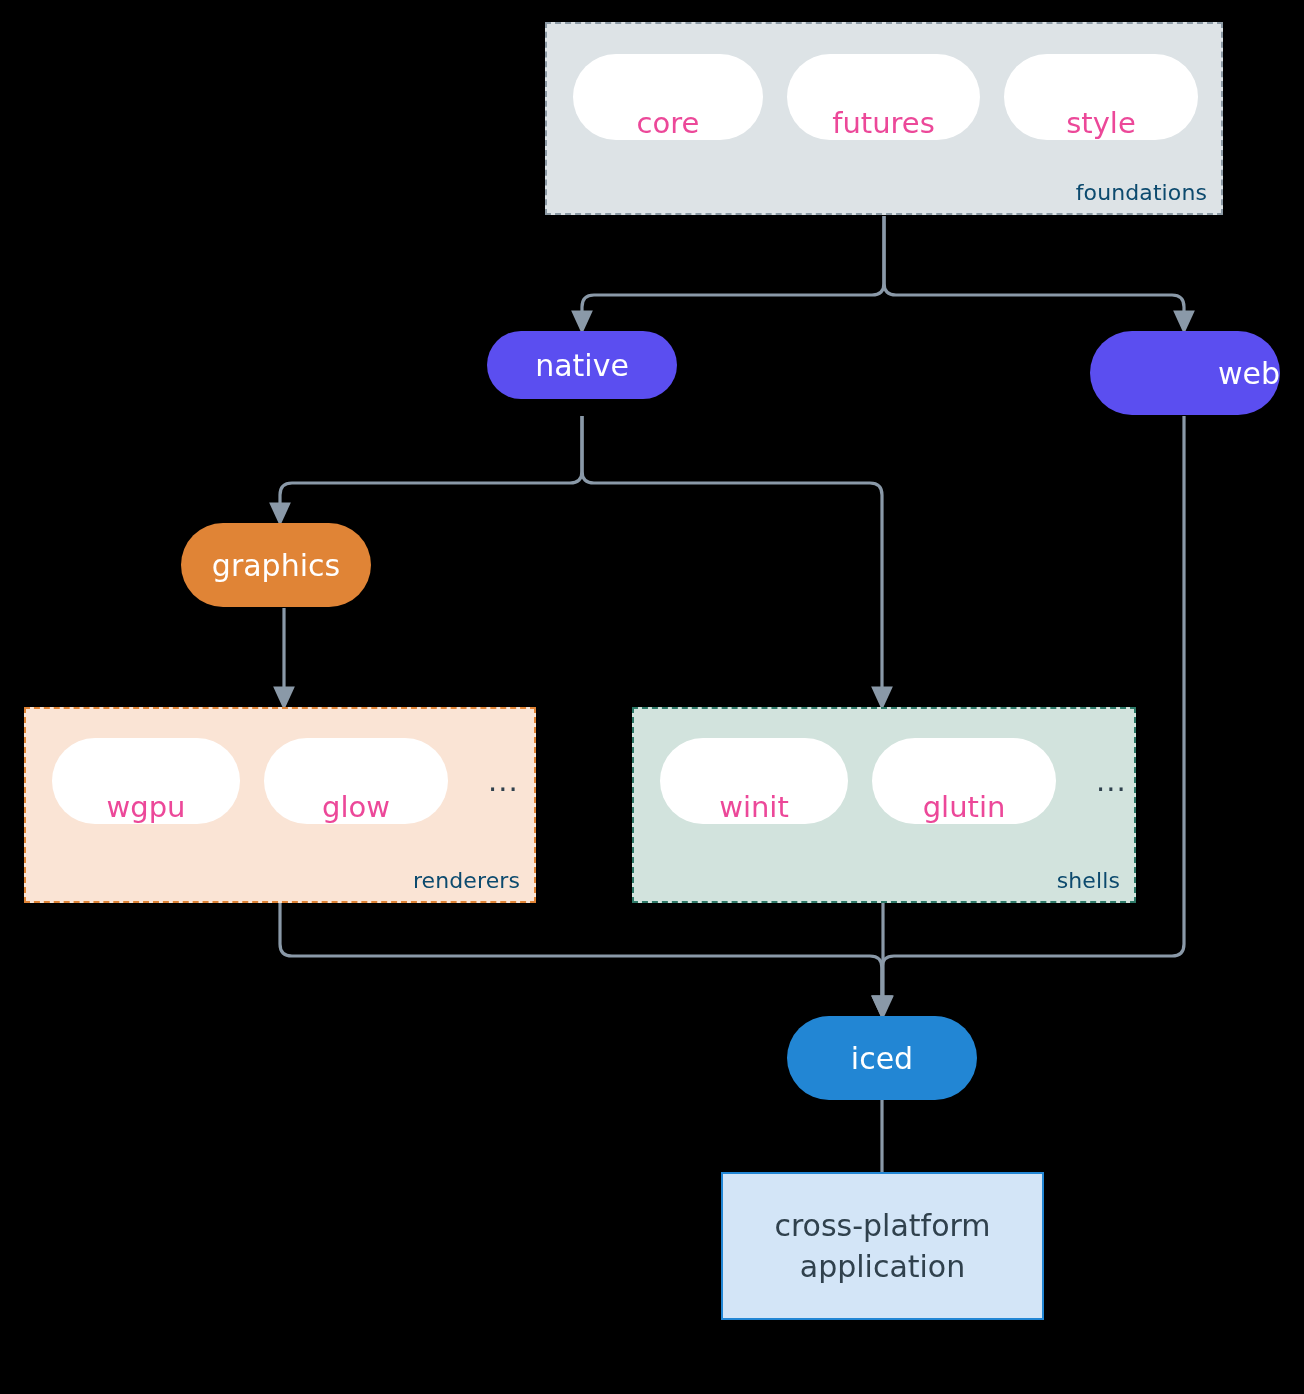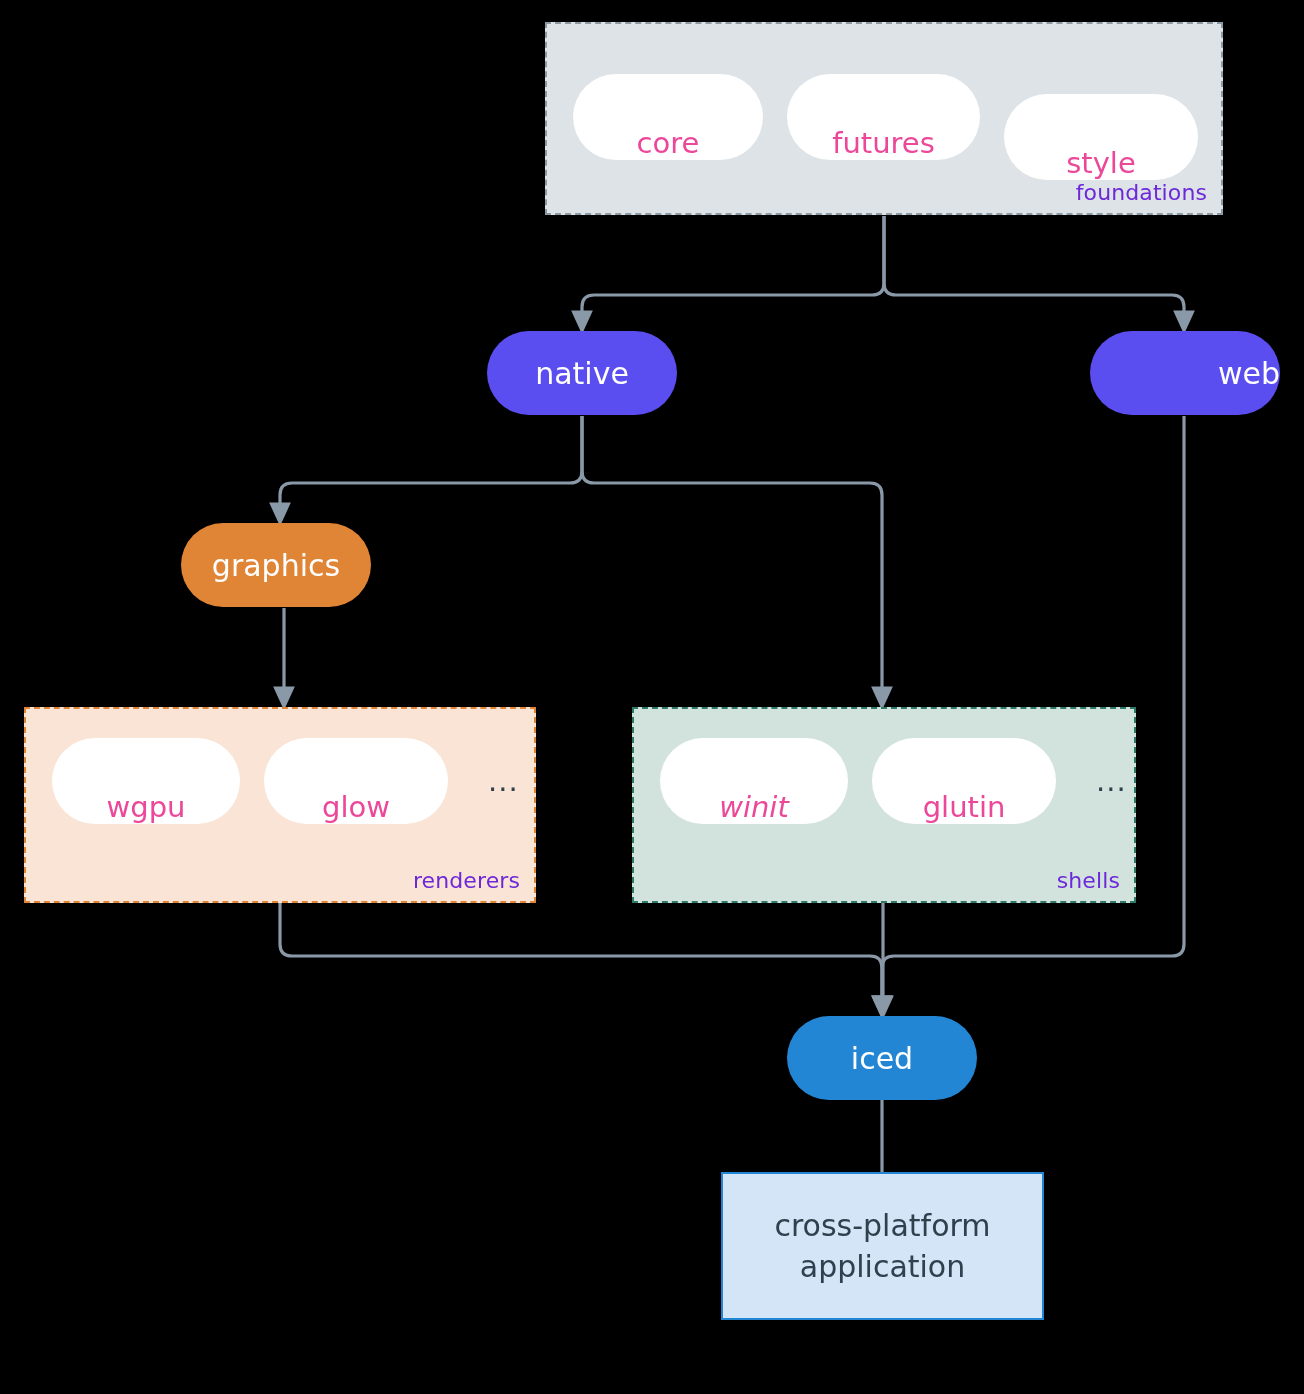--- a/index.html
+++ b/index.html
@@ -29,21 +29,21 @@
   
   .group {
     position: absolute;
     box-sizing: border-box;
   }
   .group-label {
     position: absolute;
     right: 14px;
     bottom: 8px;
     font-size: 22px;
-    color: #6d28d9;
+    color: #0c4a6e;
     letter-spacing: 0.1px;
     white-space: nowrap;
   }
   .group-pills {
     position: absolute;
     left: 0;
     top: 0;
     display: flex;
     align-items: center;
   }
@@ -125,21 +125,21 @@
     font-size: 30px;
   }
   .node.pill {
     border-radius: 46px;
   }
 
   #node-native {
     left: 487px;
     top: 331px;
     width: 190px;
-    height: 84px;
+    height: 68px;
     background: #5b4ef0;
   }
   #node-web {
     left: 1090px;
     top: 331px;
     width: 190px;
     height: 84px;
     background: #5b4ef0;
     justify-content: flex-end;
   }
@@ -210,21 +210,21 @@
   </svg>
 
   <div class="group" id="group-foundations">
     <div class="group-pills">
       <div class="pill-white" style="width:190px;">
         <span>core</span>
       </div>
       <div class="pill-white" style="width:193px;">
         <span>futures</span>
       </div>
-      <div class="pill-white" style="width:194px;margin-top:40px;">
+      <div class="pill-white" style="width:194px;">
         <span>style</span>
       </div>
     </div>
     <div class="group-label">foundations</div>
   </div>
 
   <div class="group" id="group-renderers">
     <div class="group-pills">
       <div class="pill-white" style="width:188px;">
         <span>wgpu</span>
@@ -232,21 +232,21 @@
       <div class="pill-white" style="width:184px;">
         <span>glow</span>
       </div>
       <div class="ellipsis">...</div>
     </div>
     <div class="group-label">renderers</div>
   </div>
 
   <div class="group" id="group-shells">
     <div class="group-pills">
-      <div class="pill-white" style="width:188px;font-style:italic;">
+      <div class="pill-white" style="width:188px;">
         <span>winit</span>
       </div>
       <div class="pill-white" style="width:184px;">
         <span>glutin</span>
       </div>
       <div class="ellipsis">...</div>
     </div>
     <div class="group-label">shells</div>
   </div>
 

